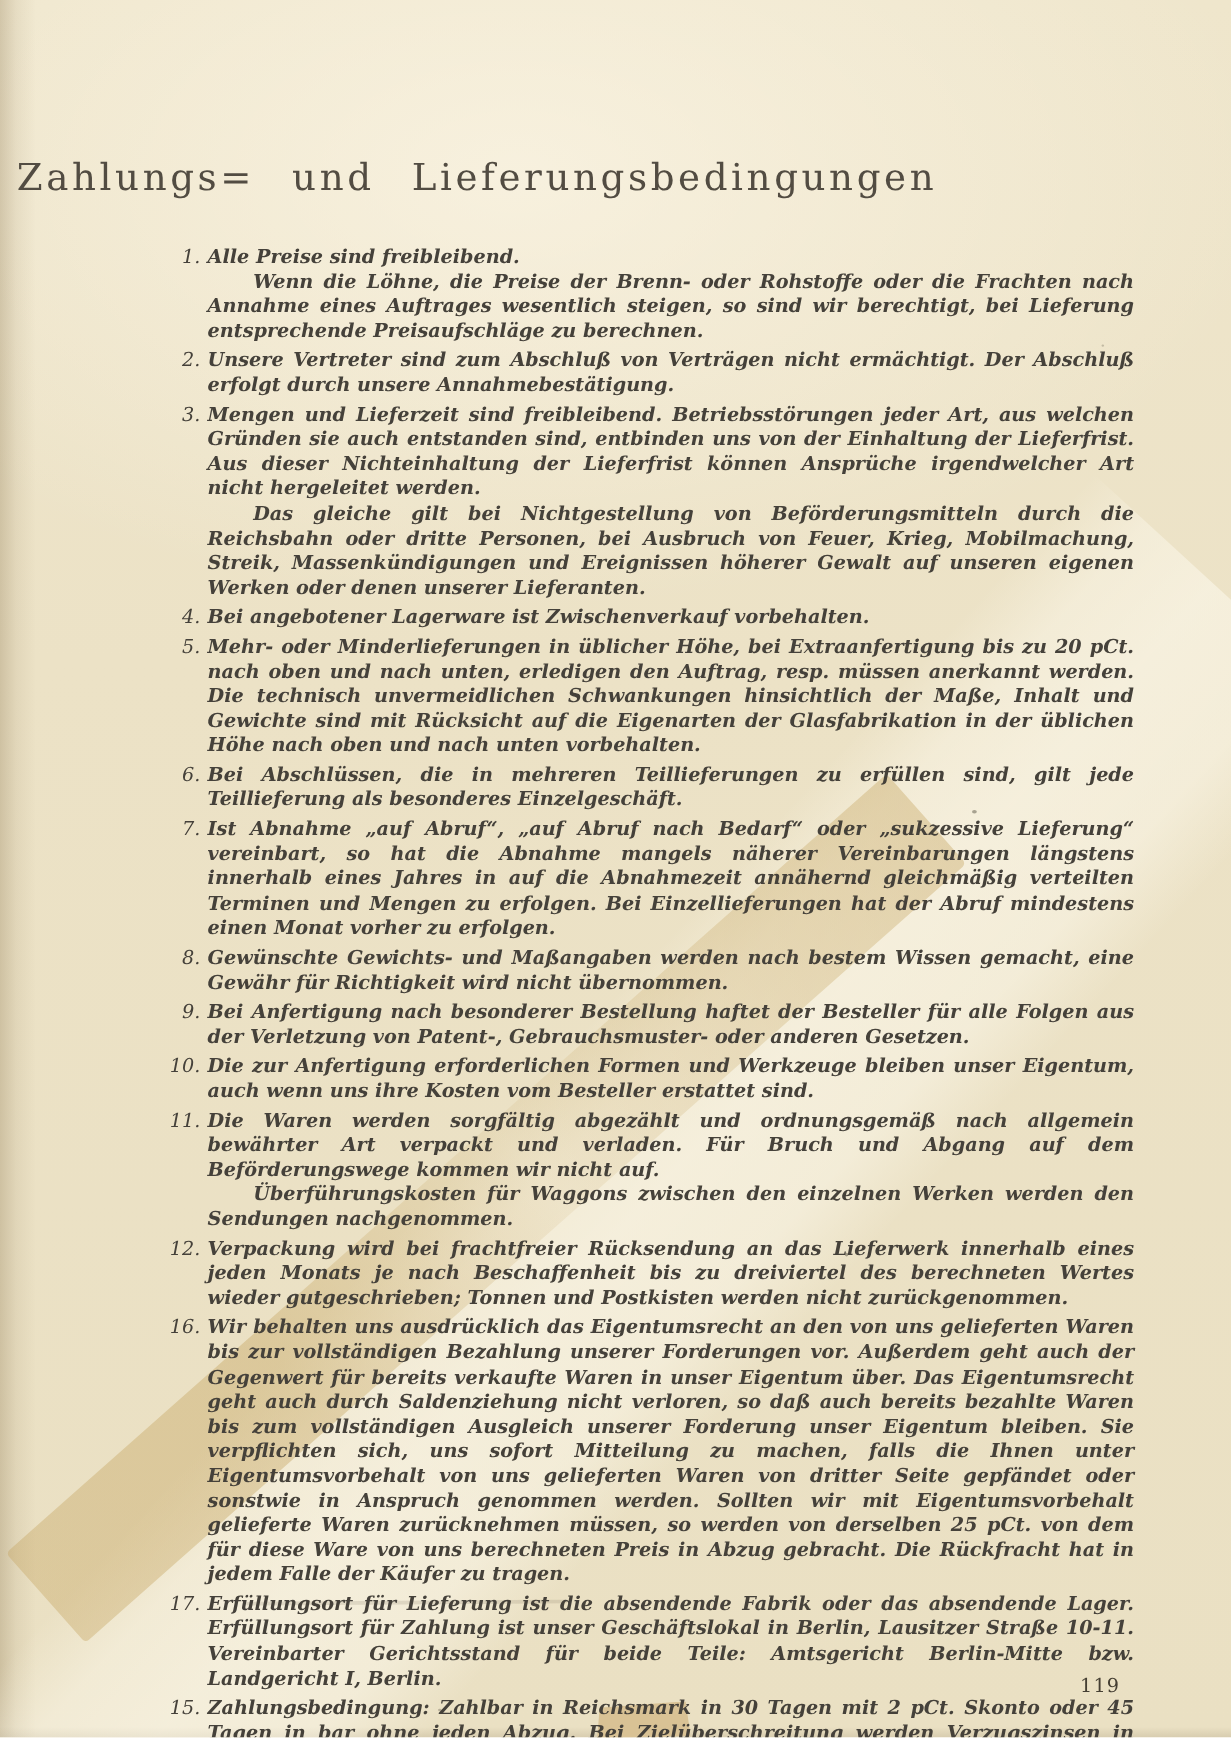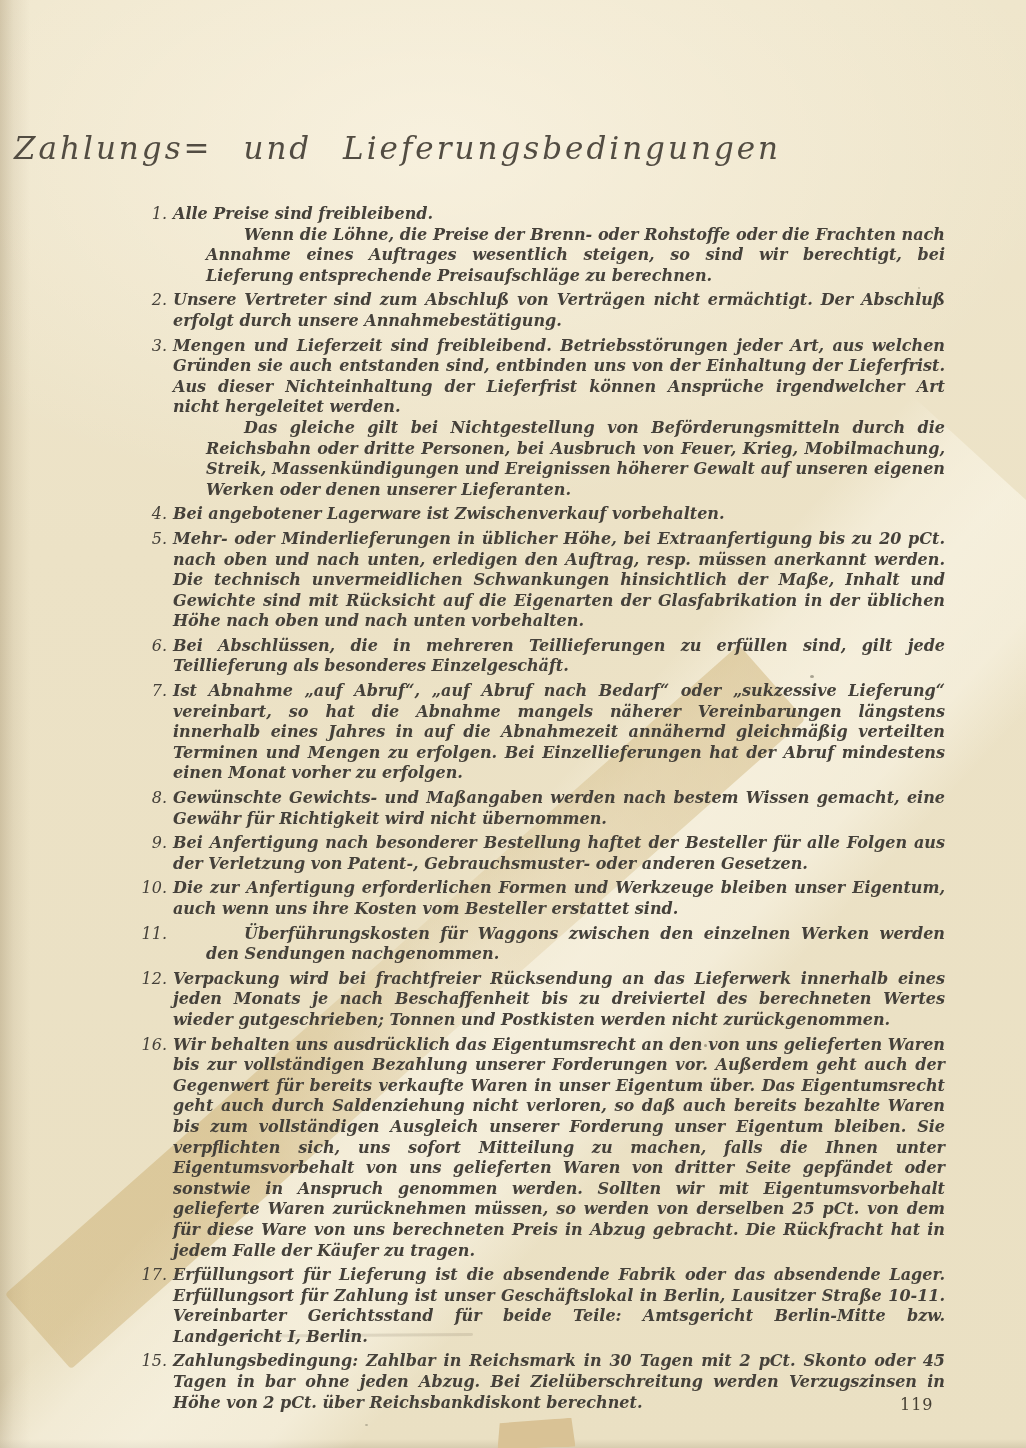--- a/index.html
+++ b/index.html
@@ -66,21 +66,20 @@
   .speck.s4 { left: 365px; top: 1424px; width: 3px; height: 2px; opacity: .7; }
 
   
   .content { position: absolute; z-index: 2; inset: 0; }
   .doc-title {
     position: absolute;
     left: 14px; top: 130px;
     margin: 0;
     font-size: 31px;
     font-weight: 400;
-    font-style: italic;
     letter-spacing: 3px;
     word-spacing: 18px;
     color: #524c42;
     white-space: nowrap;
   }
   .terms {
     position: absolute;
     left: 133px; top: 204px;
     width: 812px;
     font-style: italic;
@@ -89,21 +88,21 @@
     color: #45413a;
   }
   .item {
     display: grid;
     grid-template-columns: 34px 1fr;
     column-gap: 6px;
     margin-bottom: 4px;
   }
   .num { text-align: right; white-space: nowrap; }
   .paras p { margin: 0; text-align: justify; hyphens: none; font-weight: bold; }
-  .paras p.cont { text-indent: 38px; margin-left: 33px; }
+  .paras p.cont { text-indent: 38px; }
   .page-number {
     position: absolute;
     left: 900px; top: 1395px;
     font-size: 16px;
     font-weight: normal;
     letter-spacing: 1px;
     color: #453f33;
   }
 </style>
 </head>
@@ -184,20 +183,21 @@
         </div>
         <div class="item">
           <span class="num">10.</span>
           <div class="paras">
             <p>Die zur Anfertigung erforderlichen Formen und Werkzeuge bleiben unser Eigentum, auch wenn uns ihre Kosten vom Besteller erstattet sind.</p>
           </div>
         </div>
         <div class="item">
           <span class="num">11.</span>
           <div class="paras">
+            <p>Die Waren werden sorgfältig abgezählt und ordnungsgemäß nach allgemein bewährter Art verpackt und verladen. Für Bruch und Abgang auf dem Beförderungswege kommen wir nicht auf.</p>
             <p class="cont">Überführungskosten für Waggons zwischen den einzelnen Werken werden den Sendungen nachgenommen.</p>
           </div>
         </div>
         <div class="item">
           <span class="num">12.</span>
           <div class="paras">
             <p>Verpackung wird bei frachtfreier Rücksendung an das Lieferwerk innerhalb eines jeden Monats je nach Beschaffenheit bis zu dreiviertel des berechneten Wertes wieder gutgeschrieben; Tonnen und Postkisten werden nicht zurückgenommen.</p>
           </div>
         </div>
         <div class="item">

